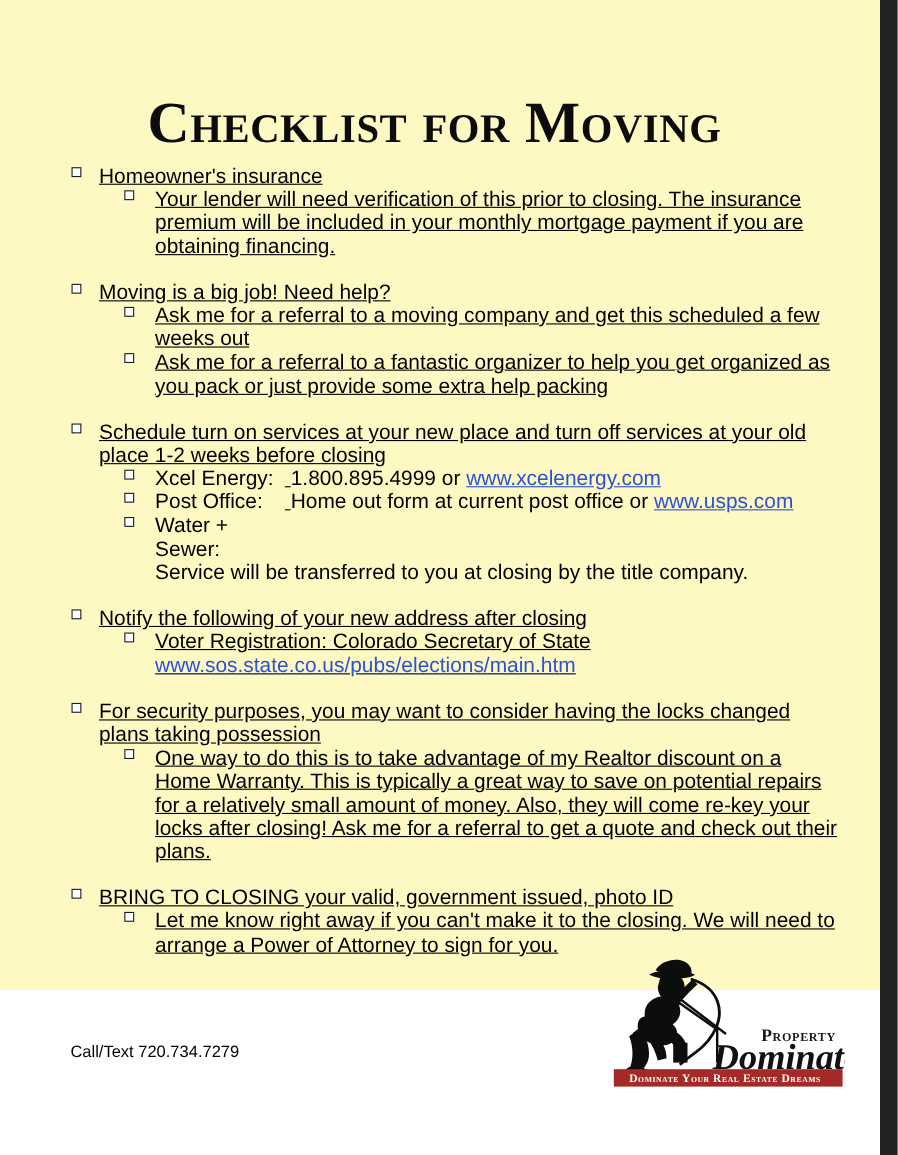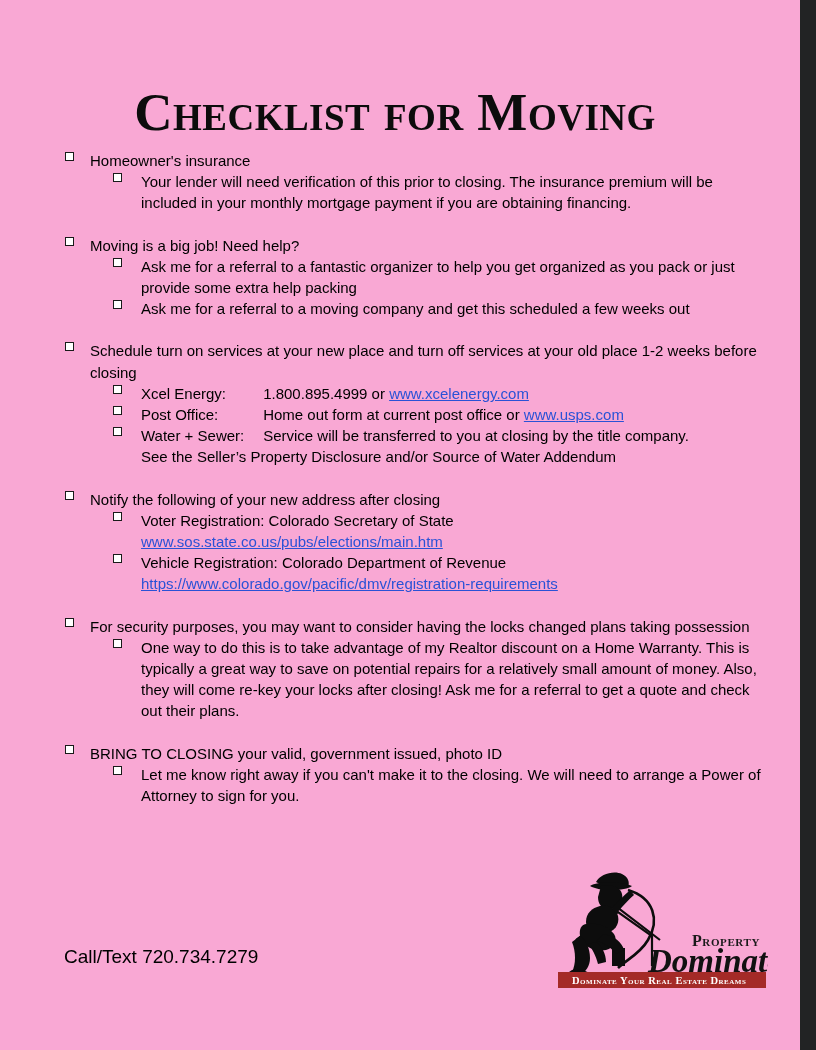--- a/index.html
+++ b/index.html
@@ -14,22 +14,22 @@
     position: relative;
     overflow: hidden;
     font-family: "Liberation Sans", sans-serif;
     color: #000000;
   }
   .page {
     position: absolute;
     left: 0;
     top: 0;
     width: 800px;
-    height: 1050px;
-    background: #f9a8d4;
+    height: 900px;
+    background: #fef9c3;
   }
   .right-strip {
     position: absolute;
     left: 800px;
     top: 0;
     width: 16px;
     height: 1050px;
     background: #222324;
   }
 
@@ -49,22 +49,23 @@
     color: #0c0c0c;
     white-space: nowrap;
   }
 
   
   .content {
     position: absolute;
     left: 64px;
     top: 150px;
     width: 700px;
-    font-size: 15px;
+    font-size: 19px;
     line-height: 21.2px;
+    text-decoration: underline;
   }
 
   .group { margin-bottom: 21px; }
 
   
   .l1 {
     position: relative;
     padding-left: 26px;
     margin-bottom: 0;
   }
@@ -123,21 +124,21 @@
   a.link, .link {
     color: #2a52d6;
     text-decoration: underline;
     word-break: break-all;
   }
 
   .footer-phone {
     position: absolute;
     left: 64px;
     top: 946px;
-    font-size: 19px;
+    font-size: 15px;
     line-height: 21px;
   }
 
   
   .logo {
     position: absolute;
     left: 556px;
     top: 868px;
     width: 212px;
     height: 120px;
@@ -164,25 +165,25 @@
       </div>
     </div>
 
     <div class="group">
       <div class="l1">
         <span class="box"></span>
         <span class="txt">Moving is a big job! Need help?</span>
       </div>
       <div class="l2">
         <span class="box"></span>
+        <span class="txt">Ask me for a referral to a moving company and get this scheduled a few weeks out</span>
+      </div>
+      <div class="l2">
+        <span class="box"></span>
         <span class="txt">Ask me for a referral to a fantastic organizer to help you get organized as you pack or just provide some extra help packing</span>
-      </div>
-      <div class="l2">
-        <span class="box"></span>
-        <span class="txt">Ask me for a referral to a moving company and get this scheduled a few weeks out</span>
       </div>
     </div>
 
     <div class="group">
       <div class="l1">
         <span class="box"></span>
         <span class="txt">Schedule turn on services at your new place and turn off services at your old place 1-2 weeks before closing</span>
       </div>
 
       <div class="svc">
@@ -194,41 +195,35 @@
       <div class="svc">
         <span class="box"></span>
         <span class="svc-label">Post Office:</span>
         <span class="svc-val"><span>Home out form at current post office or </span><a class="link" href="#">www.usps.com</a></span>
       </div>
 
       <div class="svc">
         <span class="box"></span>
         <span class="svc-label">Water + Sewer:</span>
         <span class="svc-val">Service will be transferred to you at closing by the title company.</span>
-        <span class="svc-note">See the Seller’s Property Disclosure and/or Source of Water Addendum</span>
       </div>
     </div>
 
     <div class="group">
       <div class="l1">
         <span class="box"></span>
         <span class="txt">Notify the following of your new address after closing</span>
       </div>
 
       <div class="l2">
         <span class="box"></span>
         <span class="txt">Voter Registration: Colorado Secretary of State</span>
         <a class="link" href="#">www.sos.state.co.us/pubs/elections/main.htm</a>
       </div>
 
-      <div class="l2">
-        <span class="box"></span>
-        <span class="txt">Vehicle Registration: Colorado Department of Revenue</span>
-        <a class="link" href="#">https://www.colorado.gov/pacific/dmv/registration-requirements</a>
-      </div>
 
     </div>
 
     <div class="group">
       <div class="l1">
         <span class="box"></span>
         <span class="txt">For security purposes, you may want to consider having the locks changed plans taking possession</span>
       </div>
       <div class="l2">
         <span class="box"></span>

